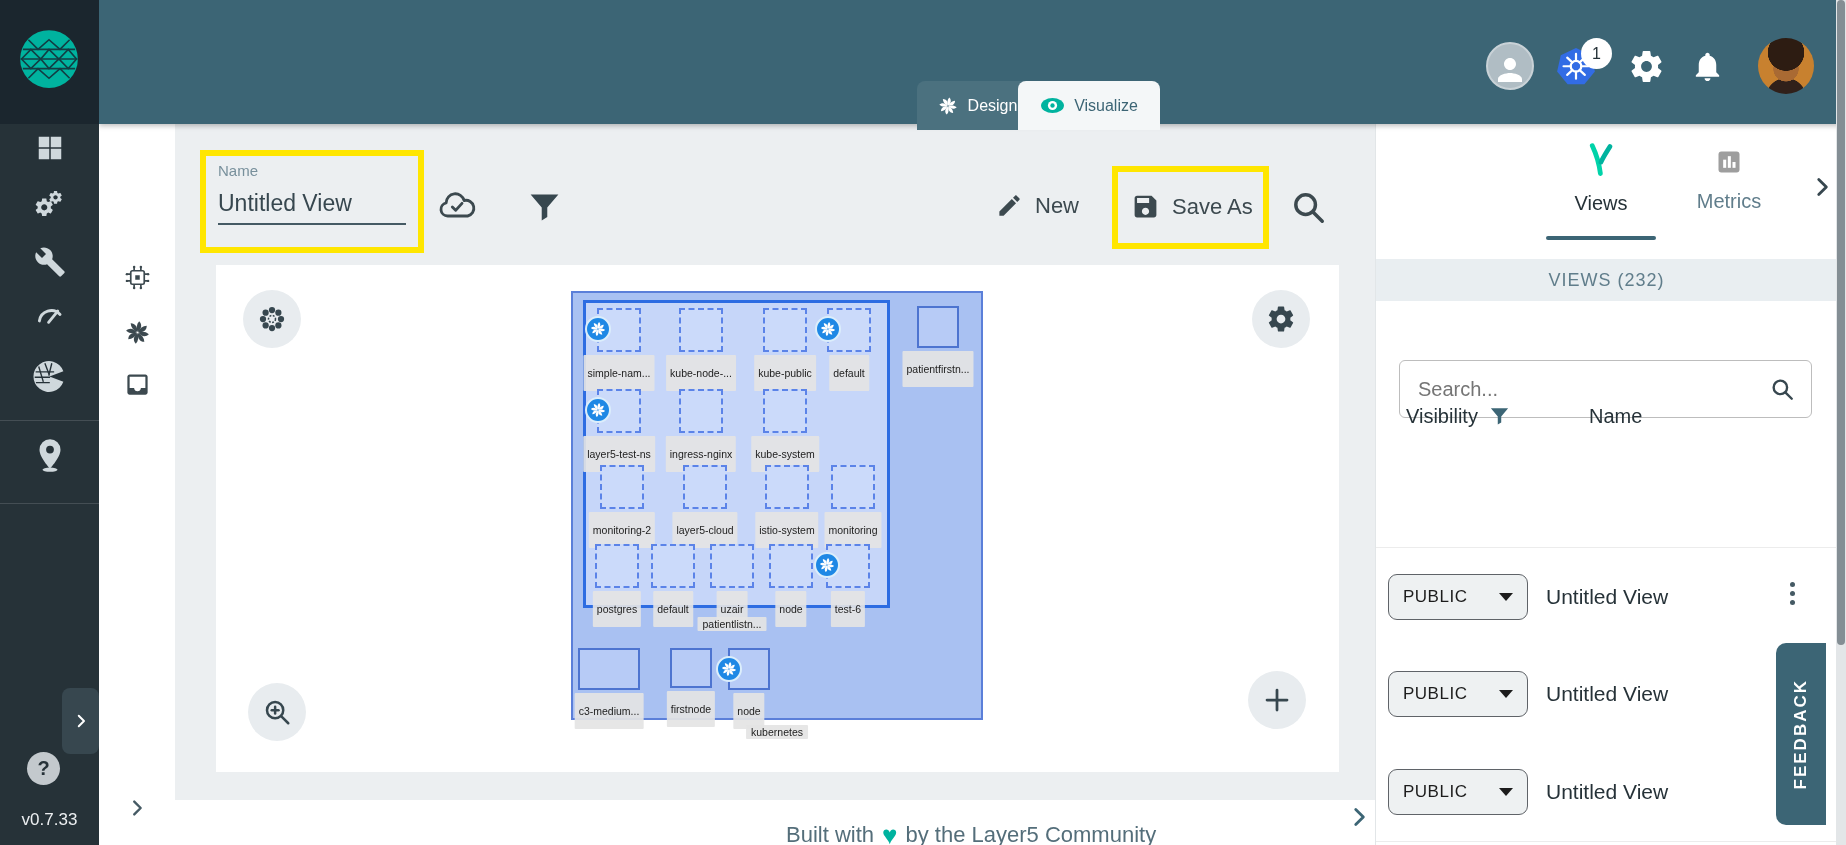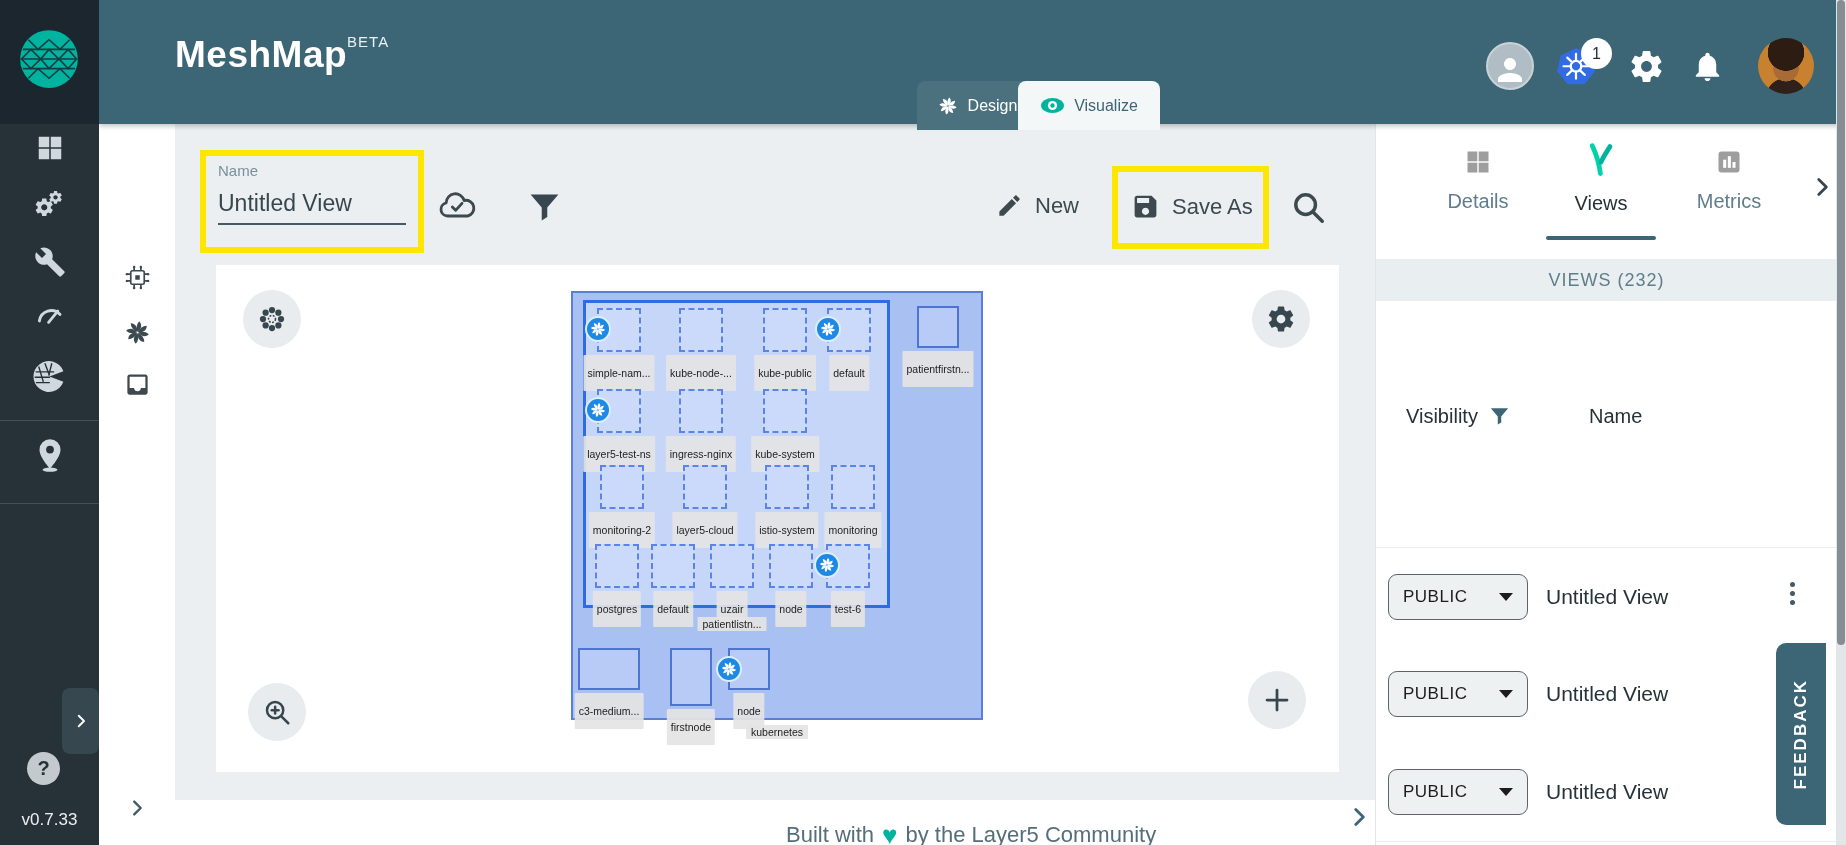--- a/index.html
+++ b/index.html
@@ -339,21 +339,20 @@
           <use href="#sym-chev"></use>
         </svg>
       </div>
   </div>
   <div class="abs wa-badge">
     <div class="wa-notch"></div>
     <span>WA</span>
   </div>
 
   <div class="abs header">
-    <div class="abs app-title"><span>MeshMap</span><span class="beta">BETA</span></div>
 
     <div class="tab tab-design">
       <svg class="ic" style="color:#fff" width="22" height="22">
           <use href="#sym-swirl"></use>
         </svg>
       <span>Design</span>
     </div>
     <div class="tab tab-visualize">
       <svg class="ic" width="25" height="25">
           <use href="#sym-eye"></use>
@@ -508,21 +507,21 @@
     <span class="nlabel">test-6</span>
   </div>
 
   <div class="knode ksolid" style="left:917px;top:306px;width:42px;height:42px">
     <span class="nlabel">patientfirstn...</span>
   </div>
 
   <div class="knode ksolid" style="left:578px;top:648px;width:62px;height:42px">
     <span class="nlabel">c3-medium...</span>
   </div>
-  <div class="knode ksolid" style="left:670px;top:648px;width:42px;height:58px">
+  <div class="knode ksolid" style="left:670px;top:648px;width:42px;height:40px">
     <span class="nlabel">firstnode</span>
   </div>
   <div class="knode ksolid" style="left:728px;top:648px;width:42px;height:42px">
     <span class="mbadge">
         <svg class="ic" width="18" height="18">
           <use href="#sym-swirl"></use>
         </svg>
       </span>
     <span class="nlabel">node</span>
   </div>
@@ -531,26 +530,20 @@
   <div class="abs footer-text">
     <span>Built with</span>
     <span class="heart">♥</span>
     <span>by the Layer5 Community</span>
   </div>
   <svg class="ic abs" style="left:1346px;top:804px;color:#3c6575;z-index:12" width="26" height="26">
       <use href="#sym-chev"></use>
     </svg>
 
   <div class="abs rpanel">
-    <div class="rtab" style="left:47px;top:24px">
-      <svg class="ic" style="color:#9e9e9e" width="28" height="28">
-          <use href="#sym-grid"></use>
-        </svg>
-      <span class="lab">Details</span>
-    </div>
     <div class="rtab" style="left:298px;top:24px">
       <svg class="ic" style="color:#9e9e9e" width="28" height="28">
           <use href="#sym-barchart"></use>
         </svg>
       <span class="lab">Metrics</span>
     </div>
     <div class="rtab active" style="left:170px;top:18px">
       <svg class="ic" width="36" height="36">
           <use href="#sym-viewsY"></use>
         </svg>
@@ -558,20 +551,26 @@
     </div>
     <div class="abs tab-underline"></div>
     <svg class="ic abs" style="left:433px;top:50px;color:#37474f" width="26" height="26">
         <use href="#sym-chev"></use>
       </svg>
 
     <div class="abs views-band">
       <span>VIEWS (232)</span>
     </div>
 
+    <div class="abs searchbox">
+      <input placeholder="Search..." style="">
+      <svg class="ic" style="color:#37474f;margin-right:16px" width="26" height="26">
+          <use href="#sym-search"></use>
+        </svg>
+    </div>
 
     <div class="colhead" style="left:30px;top:281px">
       <span>Visibility</span>
       <svg class="ic" style="color:#3c6575" width="23" height="23">
           <use href="#sym-funnel"></use>
         </svg>
     </div>
     <div class="colhead" style="left:213px;top:281px">
       <span>Name</span>
     </div>

